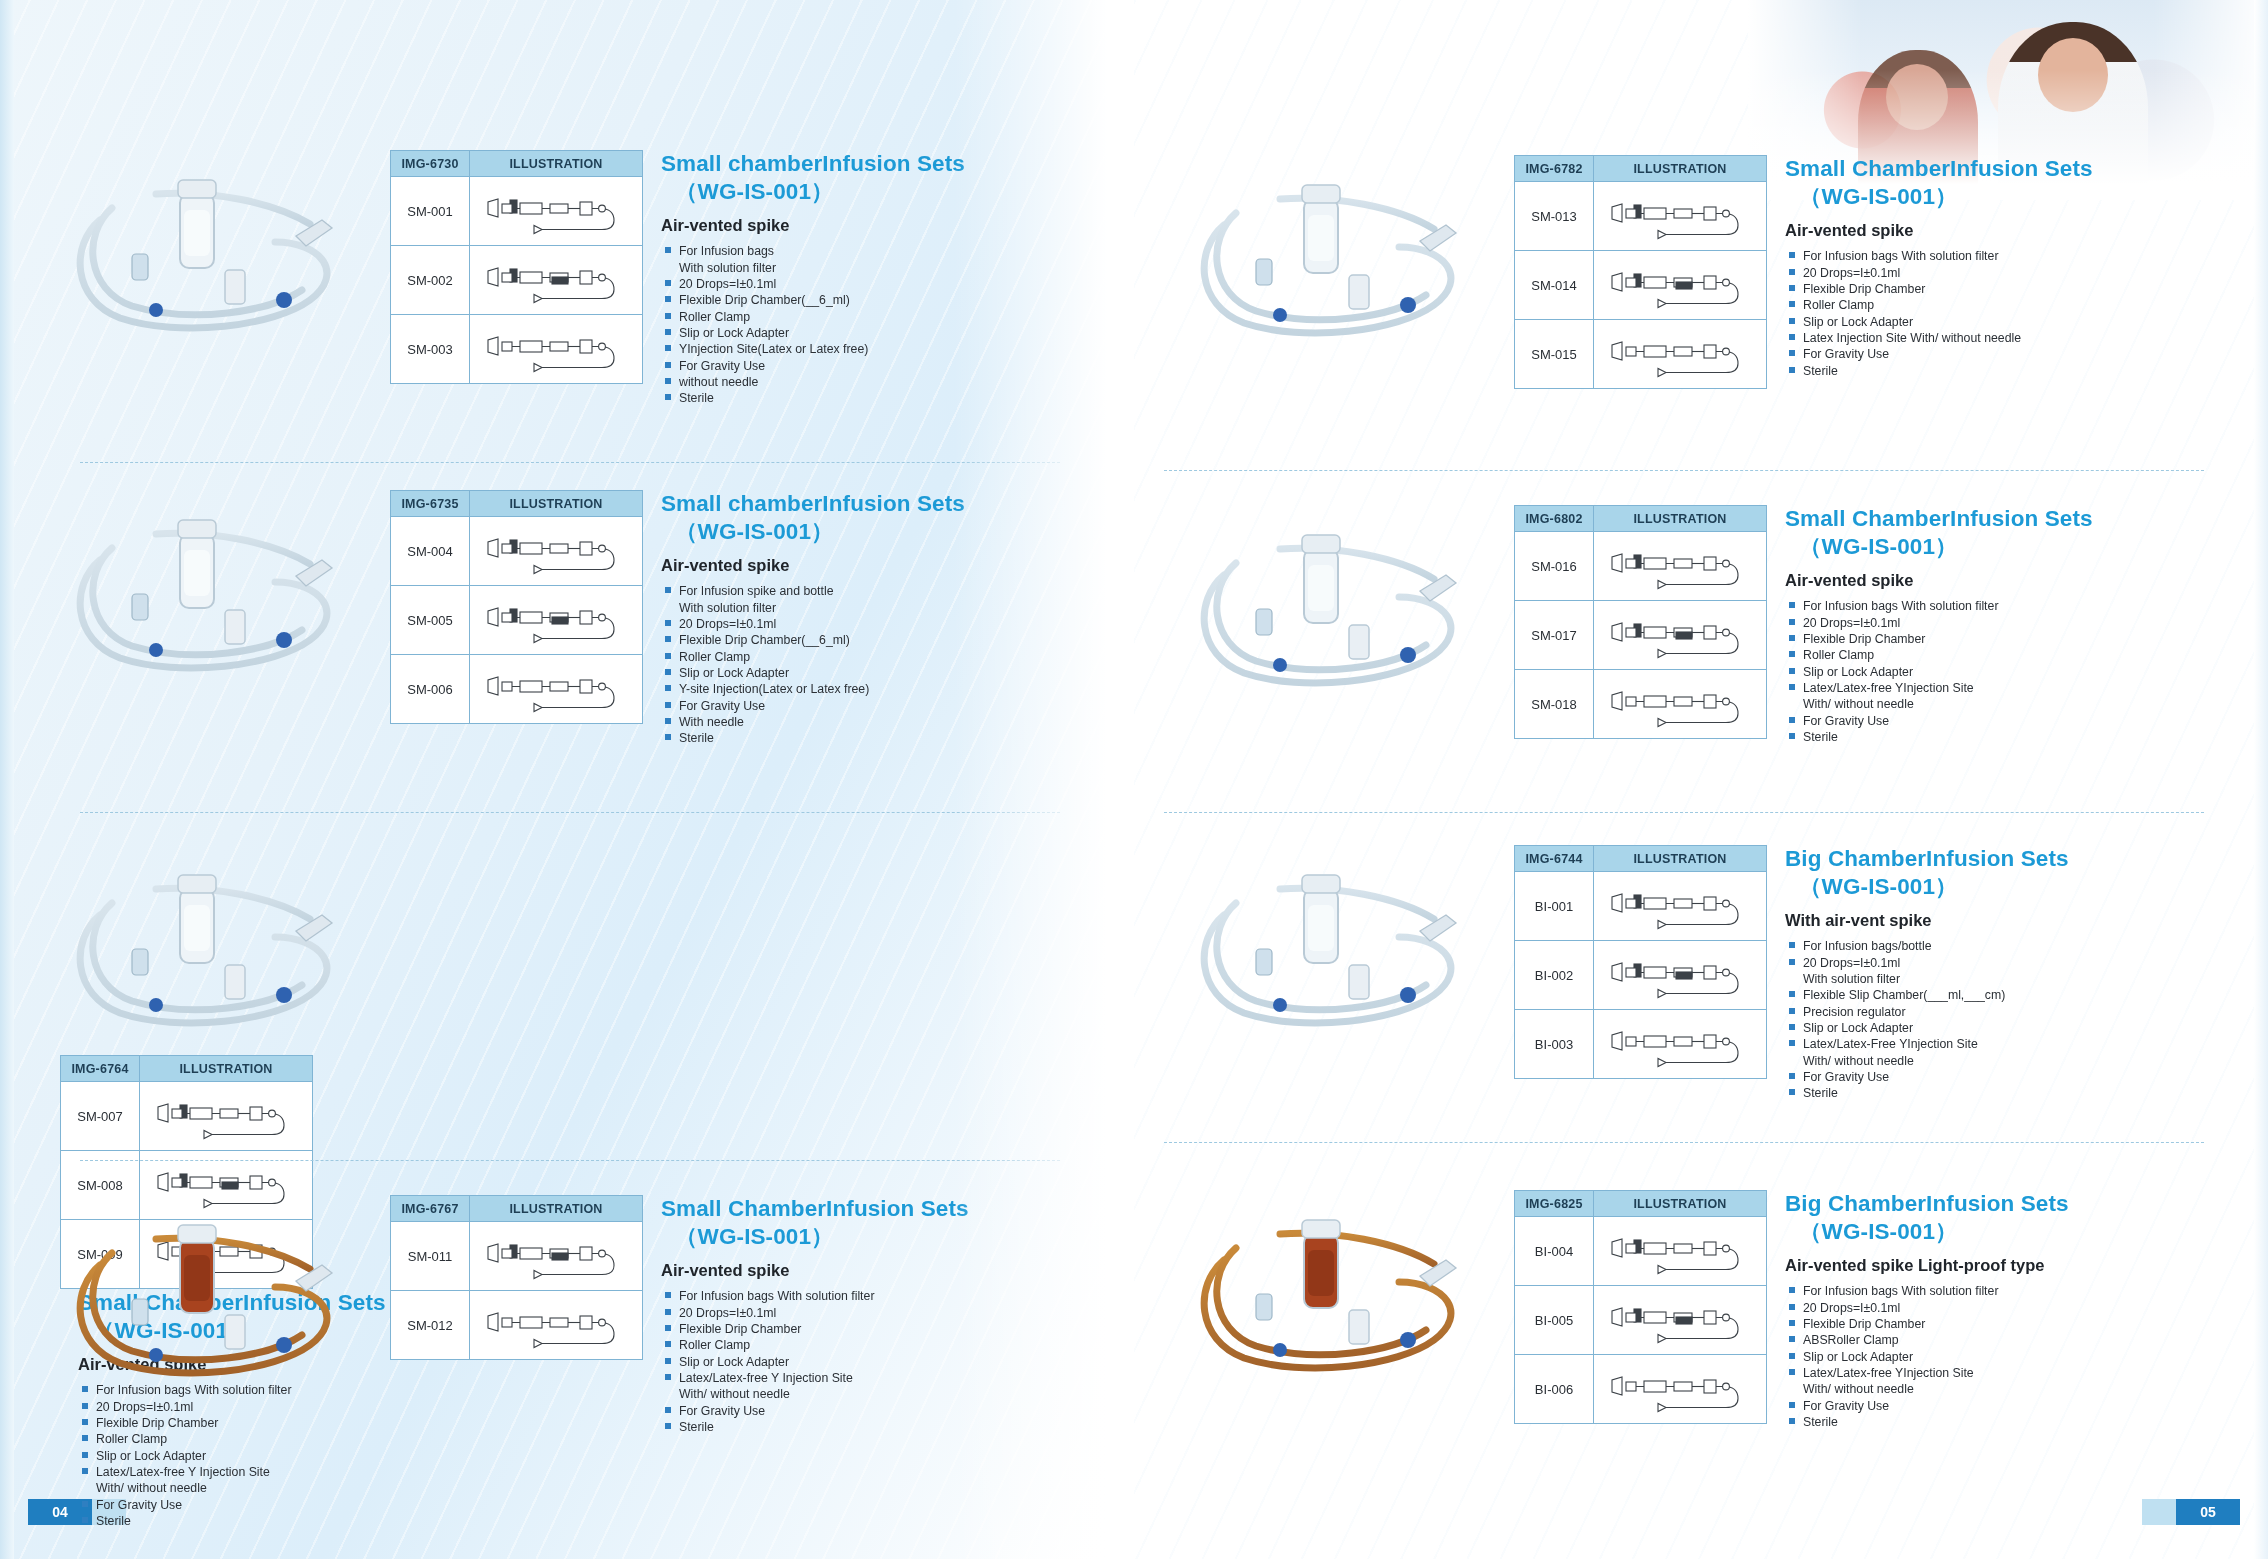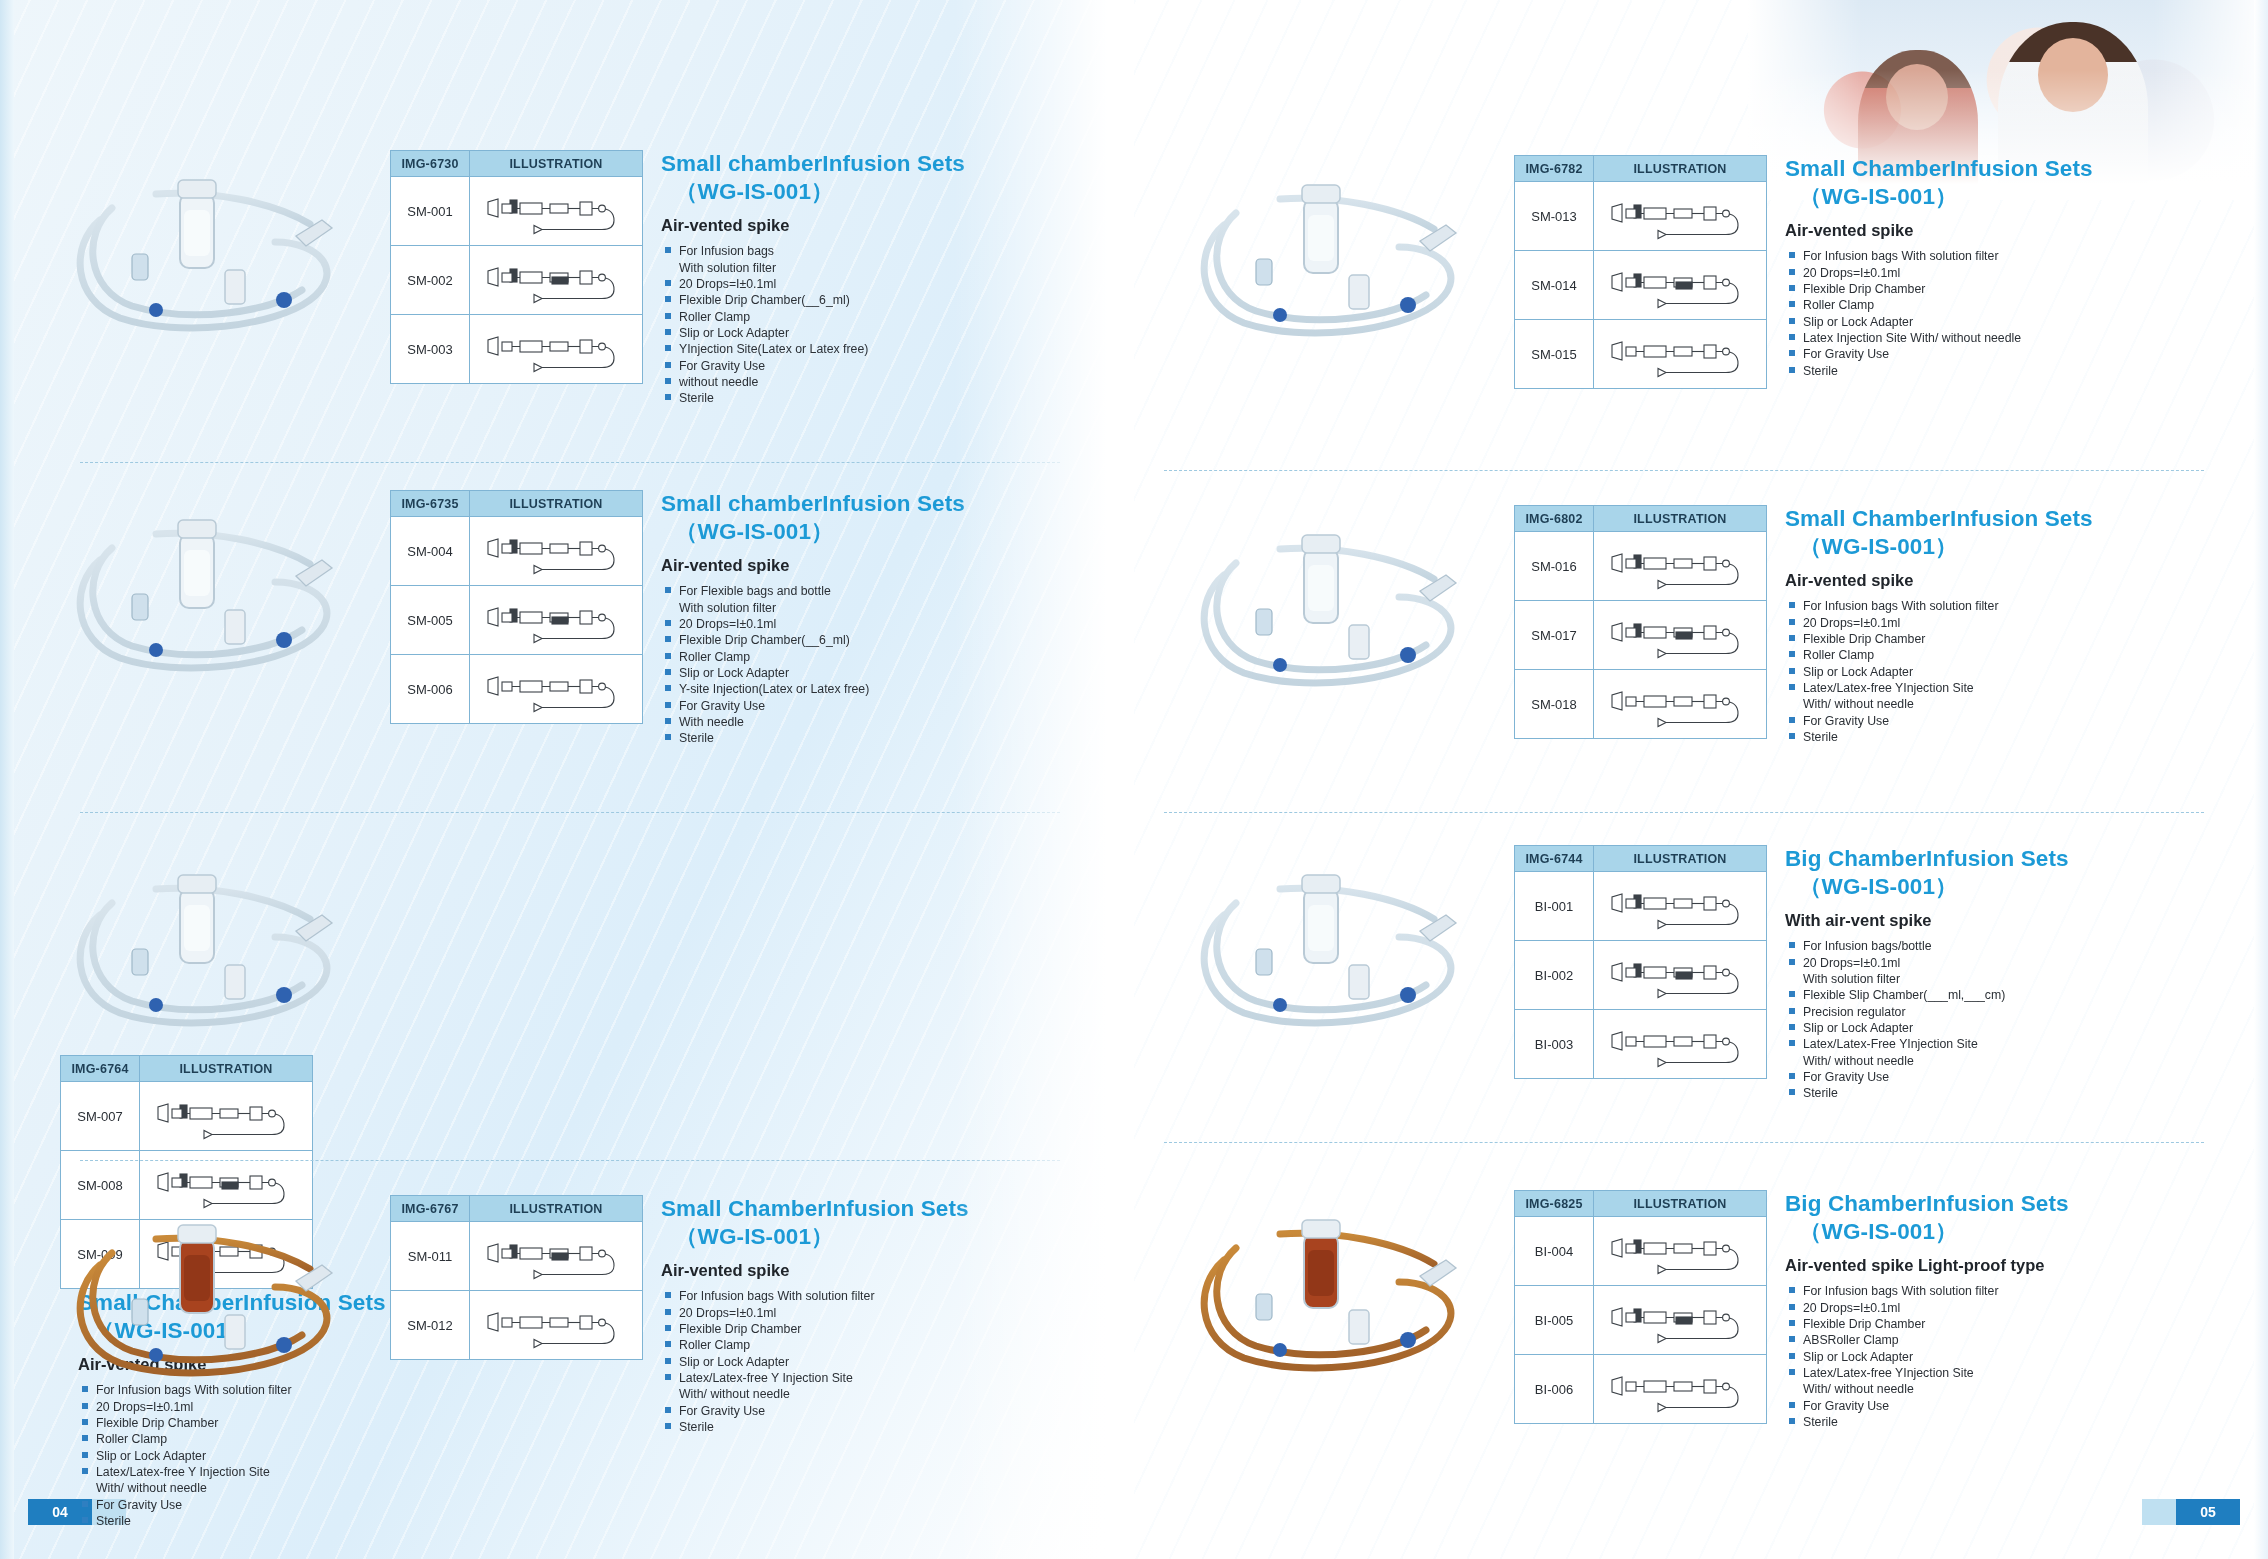--- a/index.html
+++ b/index.html
@@ -414,21 +414,21 @@
     </tr>
             </tbody>
     </table>
     <div class="txt">
       <h2 class="ttl">
         <span>Small chamberInfusion Sets</span>
         <span class="wg">（WG-IS-001）</span>
       </h2>
       <div class="sub">Air-vented spike</div>
       <ul class="feat">
-              <li class="">For Flexible bags and bottle</li>
+              <li class="">For Infusion spike and bottle</li>
               <li class="cont">With solution filter</li>
               <li class="">20 Drops=I±0.1ml</li>
               <li class="">Flexible Drip Chamber(__6_ml)</li>
               <li class="">Roller Clamp</li>
               <li class="">Slip or Lock Adapter</li>
               <li class="">Y-site Injection(Latex or Latex free)</li>
               <li class="">For Gravity Use</li>
               <li class="">With needle</li>
               <li class="">Sterile</li>
             </ul>

